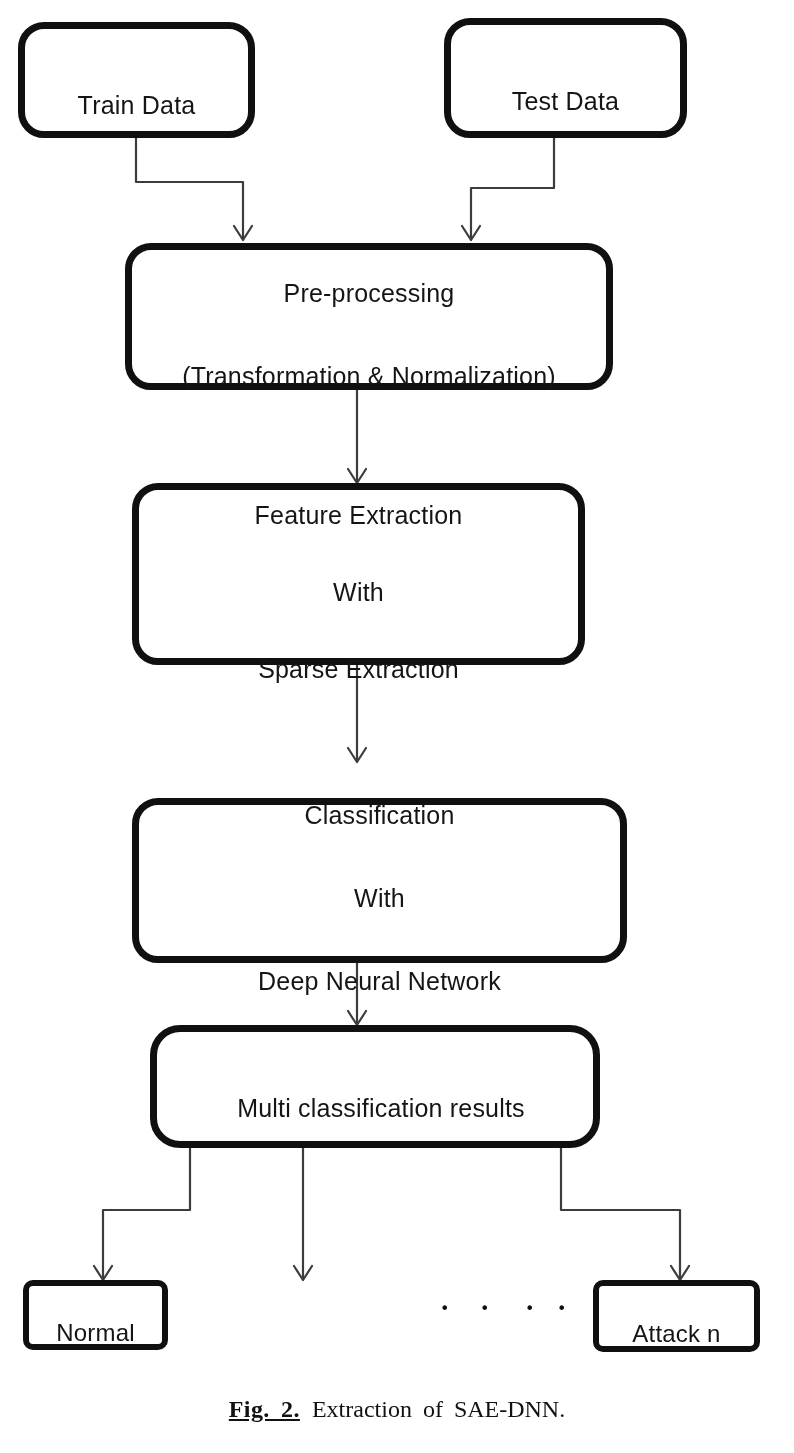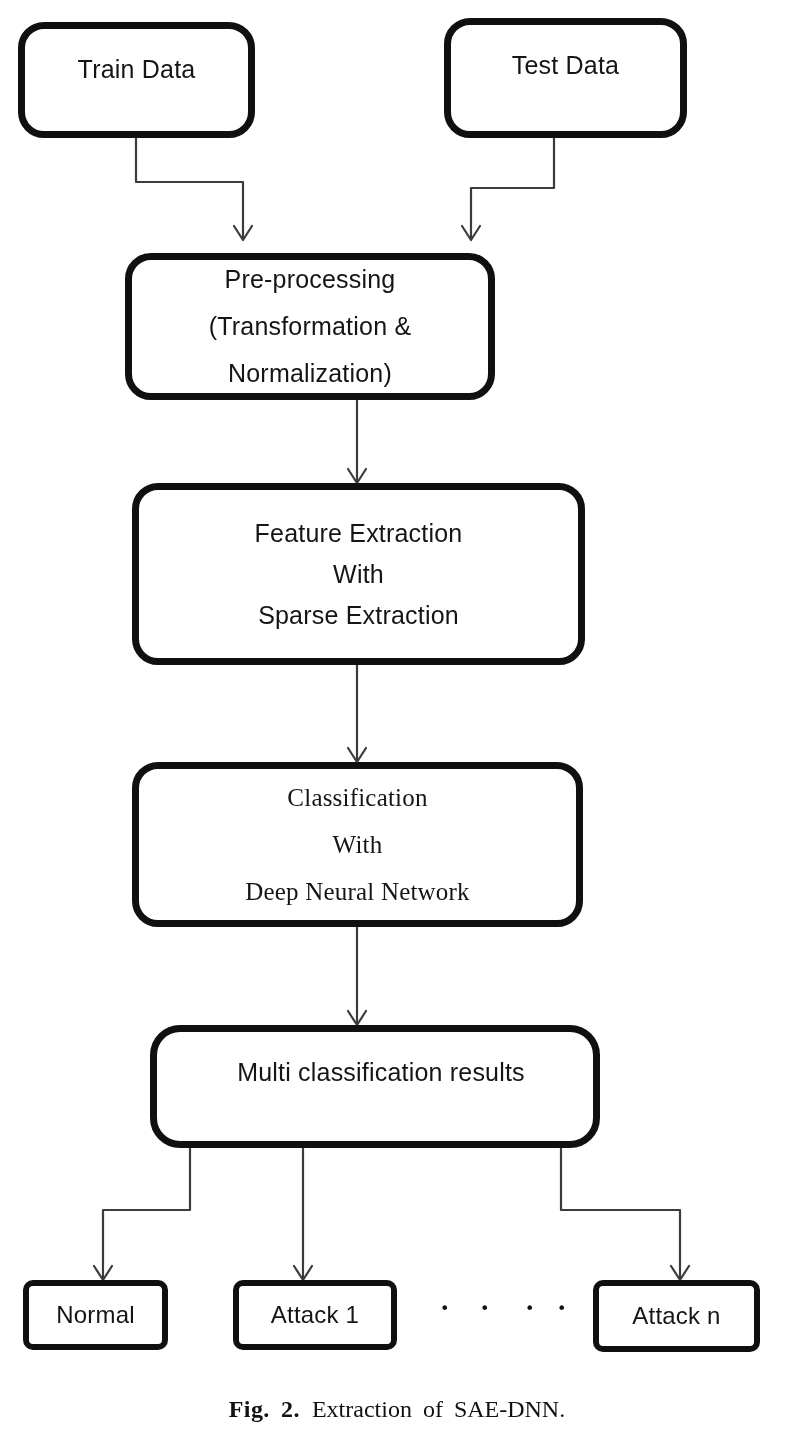--- a/index.html
+++ b/index.html
@@ -15,31 +15,31 @@
     border:7px solid var(--box-border,#101010);
     border-radius:26px;
     display:flex;flex-direction:column;align-items:center;justify-content:center;
     text-align:center;color:var(--text,#151515);
     font-size:25px;letter-spacing:.2px;
   }
   .node.small{border-width:6px;border-radius:10px;font-size:24px;}
   .node.align-top{justify-content:flex-start;padding-top:26px;}
   .lh-wide{line-height:47px;}
   .lh-mid{line-height:41px;}
-  .line{display:block;}
+  .line{display:block;margin-top:36px;}
   .dot{
     position:absolute;top:1301px;font-size:16px;line-height:16px;
     color:var(--box-border,#101010);font-family:"DejaVu Sans",sans-serif;
   }
   .caption{
     position:absolute;left:0;top:1396px;width:100%;text-align:center;
     font-family:"Liberation Serif",serif;font-size:24px;color:#111;
     word-spacing:5px;
   }
-  .caption .cap-label{font-weight:bold;margin-right:12px;letter-spacing:.4px;}
+  .caption .cap-label{font-weight:bold;margin-right:12px;letter-spacing:.4px;text-decoration:underline;}
 </style>
 </head>
 <body>
 
 <div class="canvas">
 
   <svg class="wires" width="794" height="1453" viewBox="0 0 794 1453">
     <g stroke="#3c3c3c" stroke-width="2.2" fill="none" stroke-linecap="round" stroke-linejoin="round">
       <g>
         <path d="M 136 138 L 136 182 L 243 182 L 243 238"></path>
@@ -77,48 +77,45 @@
   </svg>
 
   <div class="node align-top" style="left:18px;top:22px;width:237px;height:116px;">
     <span class="line">Train Data</span>
   </div>
 
   <div class="node align-top" style="left:444px;top:18px;width:243px;height:120px;">
     <span class="line">Test Data</span>
   </div>
 
-  <div class="node lh-wide" style="left:125px;top:253px;width:370px;height:147px;">
+  <div class="node lh-wide" style="left:125px;top:243px;width:488px;height:147px;">
     <span class="line">Pre-processing</span>
     <span class="line">(Transformation &amp; Normalization)</span>
   </div>
 
   <div class="node lh-mid" style="left:132px;top:483px;width:453px;height:182px;">
     <span class="line">Feature Extraction</span>
     <span class="line">With</span>
     <span class="line">Sparse Extraction</span>
   </div>
 
-  <div class="node lh-wide" style="left:132px;top:762px;width:451px;height:165px;font-family:Liberation Serif, serif;">
+  <div class="node lh-wide" style="left:132px;top:798px;width:495px;height:165px;">
     <span class="line">Classification</span>
     <span class="line">With</span>
     <span class="line">Deep Neural Network</span>
   </div>
 
   <div class="node align-top" style="left:150px;top:1025px;width:450px;height:123px;border-radius:30px;padding-left:12px;">
     <span class="line">Multi classification results</span>
   </div>
 
   <div class="node small" style="left:23px;top:1280px;width:145px;height:70px;">
     <span class="line">Normal</span>
   </div>
 
-  <div class="node small" style="left:233px;top:1280px;width:164px;height:70px;">
-    <span class="line">Attack 1</span>
-  </div>
 
   <span class="dot" style="left:440px;">•</span>
   <span class="dot" style="left:480px;">•</span>
   <span class="dot" style="left:525px;">•</span>
   <span class="dot" style="left:557px;">•</span>
 
   <div class="node small" style="left:593px;top:1280px;width:167px;height:72px;">
     <span class="line">Attack n</span>
   </div>
 

